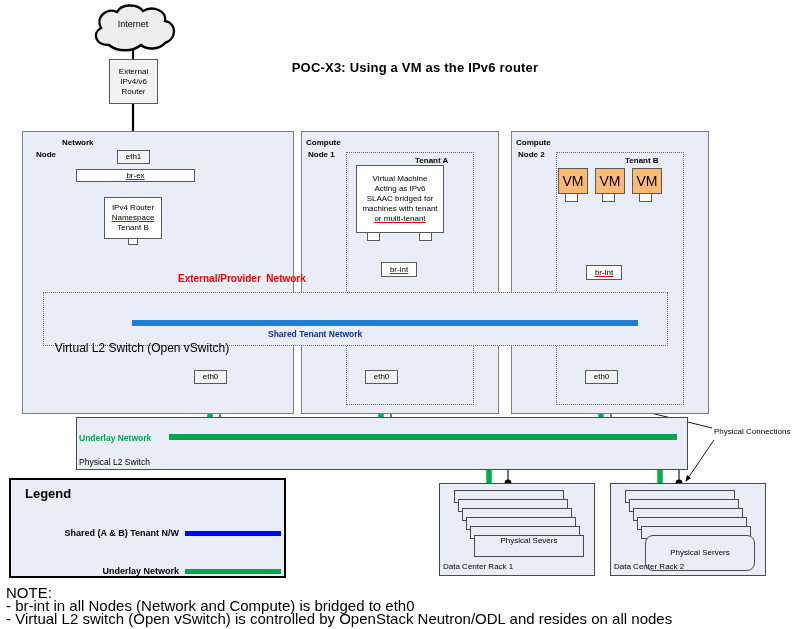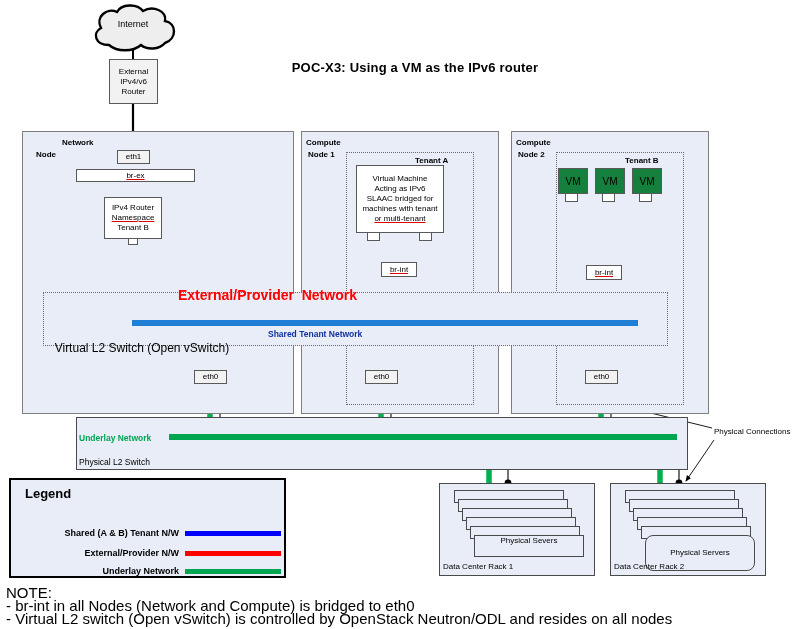--- a/index.html
+++ b/index.html
@@ -24,22 +24,22 @@
   .cloud{width:88px;height:52px;}
 
   
   .legend{background:#e8edf7;border:2px solid #000;box-sizing:border-box;}
   .legend-title{font-size:13px;font-weight:bold;}
   .legend-row{font-size:9px;font-weight:bold;text-align:right;}
   .legend-swatch{height:5px;}
 
   .note{font-size:15px;line-height:13px;font-weight:normal;}
 
-  .vmbox{background:#15803d;border:1px solid #595959;box-sizing:border-box;
-         display:flex;align-items:center;justify-content:center;font-size:10px;}
+  .vmbox{background:#fdba74;border:1px solid #595959;box-sizing:border-box;
+         display:flex;align-items:center;justify-content:center;font-size:14px;}
   .port{background:#ffffff;border:1px solid #595959;box-sizing:border-box;}
   .rackshelf{background:#e8edf7;border:1px solid #4a4a4a;box-sizing:border-box;}
 </style>
 </head>
 <body>
 
 <svg class="abs" style="left:0;top:0;width:795px;height:629px;" viewBox="0 0 795 629">
   <defs>
     <marker id="arrBlue" markerWidth="6" markerHeight="6" refX="3" refY="3" orient="auto">
       <path d="M0,0 L6,3 L0,6 z" fill="#1f7fd4"></path>
@@ -202,21 +202,21 @@
   <span class="lbl ul">br-int</span>
 </div>
 
 <div class="abs greybox" style="left:585px;top:370px;width:33px;height:14px;">
   <span class="lbl">eth0</span>
 </div>
 
 <div class="abs" style="left:43px;top:292px;width:625px;height:54px;background:#e8edf7;border:1px dotted #6b6b6b;box-sizing:border-box;"></div>
 <div class="abs" style="left:132px;top:320px;width:506px;height:6px;background:#1f7fd4;"></div>
 <div class="abs lbl lbl-b" style="left:268px;top:329px;color:#1030a0;font-size:8.5px;">Shared Tenant Network</div>
-<div class="abs lbl lbl-b" style="left:178px;top:290px;color:#ff0000;font-size:14px;">External/Provider  Network</div>
+<div class="abs lbl lbl-b" style="left:178px;top:274px;color:#ff0000;font-size:10px;">External/Provider  Network</div>
 <div class="abs lbl" style="left:48px;top:333px;font-size:12px;">
   <span>Virtual L2 Switch (Open vSwitch)</span>
 </div>
 
 <div class="abs" style="left:76px;top:417px;width:612px;height:53px;background:#e8edf7;border:1px solid #4a4a4a;box-sizing:border-box;"></div>
 <div class="abs" style="left:169px;top:434px;width:508px;height:6px;background:#00a550;"></div>
 <div class="abs lbl lbl-b" style="left:79px;top:433px;color:#00a550;font-size:8.5px;">Underlay Network</div>
 <div class="abs lbl" style="left:79px;top:457px;font-size:8.5px;">Physical L2 Switch</div>
 
 <div class="abs" style="left:439px;top:483px;width:156px;height:93px;background:#e8edf7;border:1px solid #4a4a4a;box-sizing:border-box;"></div>
@@ -244,24 +244,20 @@
 <div class="abs lbl" style="left:714px;top:427px;font-size:8px;">Physical Connections</div>
 
 <div class="abs legend" style="left:9px;top:478px;width:277px;height:100px;">
   <div class="legend-title" style="position:absolute;left:14px;top:6px;">Legend</div>
 
   <div style="position:absolute;left:8px;top:48px;width:262px;display:flex;align-items:center;gap:6px;">
     <span class="legend-row" style="width:160px;">Shared (A &amp; B) Tenant N/W</span>
     <span class="legend-swatch" style="flex:1;background:#0000ff;"></span>
   </div>
 
-  <div style="position:absolute;left:8px;top:68px;width:262px;display:flex;align-items:center;gap:6px;">
-    <span class="legend-row" style="width:160px;">External/Provider N/W</span>
-    <span class="legend-swatch" style="flex:1;background:#ff0000;"></span>
-  </div>
 
   <div style="position:absolute;left:8px;top:86px;width:262px;display:flex;align-items:center;gap:6px;">
     <span class="legend-row" style="width:160px;">Underlay Network</span>
     <span class="legend-swatch" style="flex:1;background:#00a550;"></span>
   </div>
 </div>
 
 <div class="abs note" style="left:6px;top:586px;">NOTE:</div>
 <div class="abs note" style="left:6px;top:599px;">- br-int in all Nodes (Network and Compute) is bridged to eth0</div>
 <div class="abs note" style="left:6px;top:612px;">- Virtual L2 switch (Open vSwitch) is controlled by OpenStack Neutron/ODL and resides on all nodes</div>

